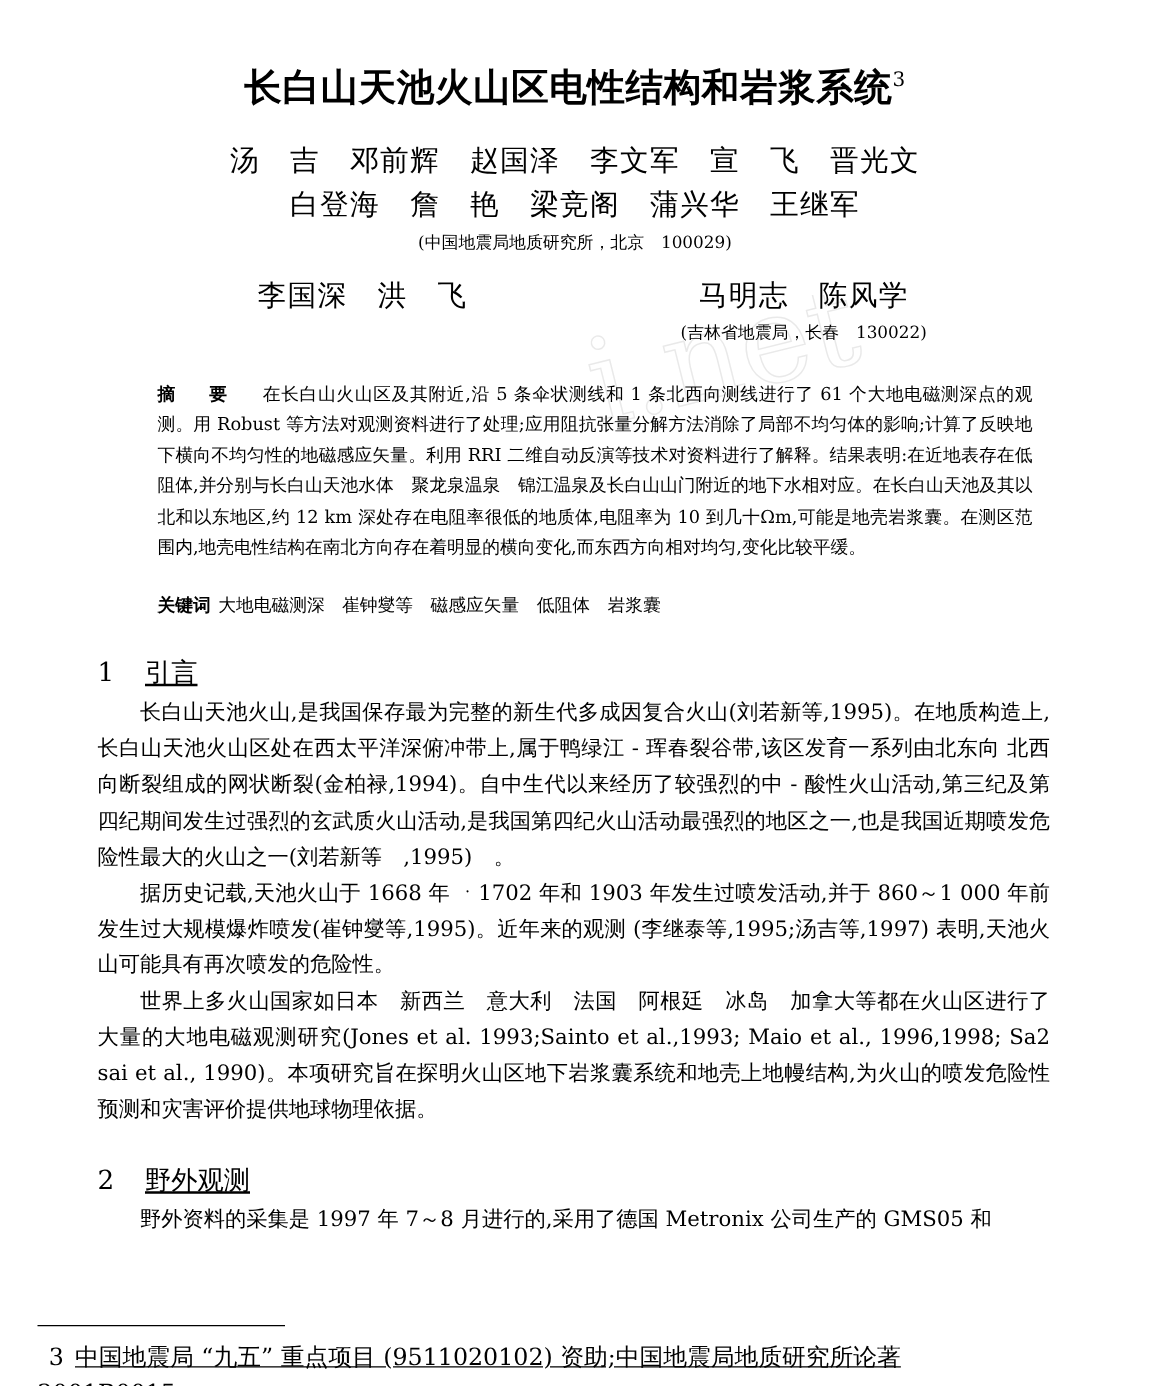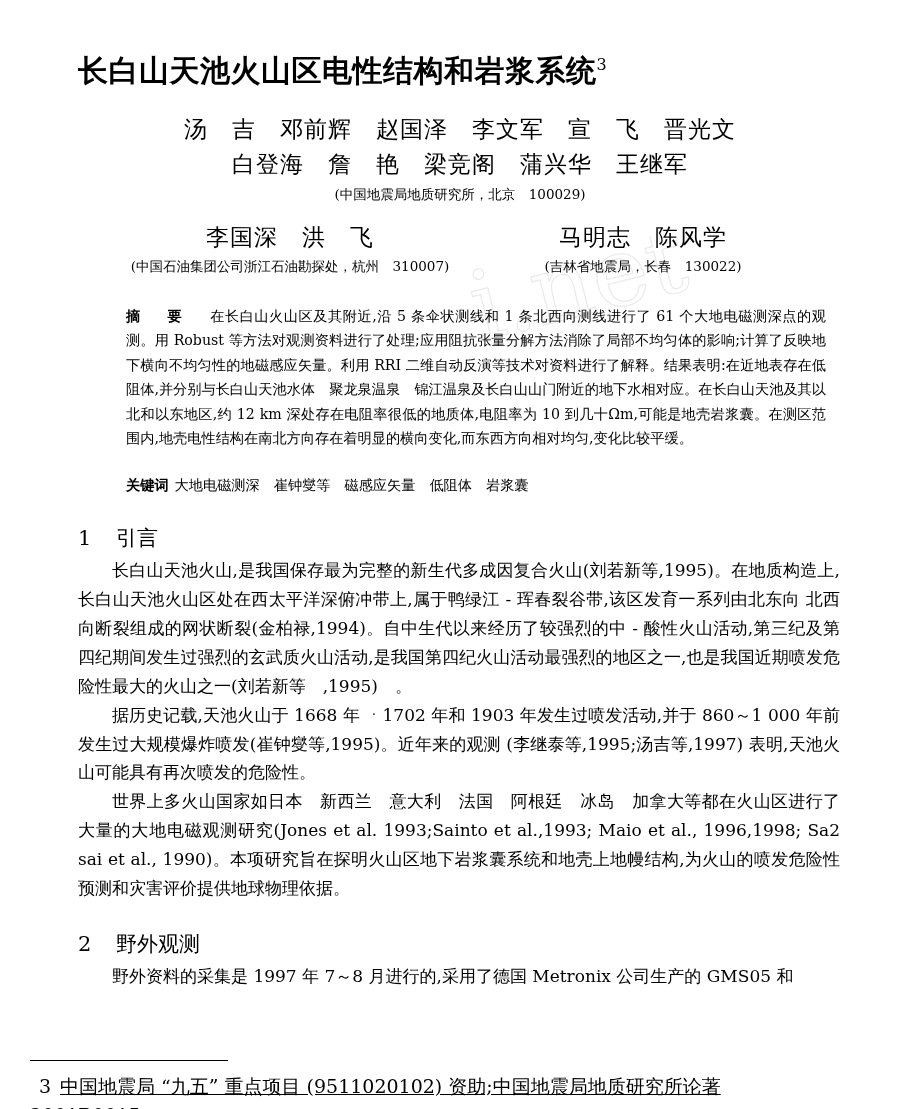--- a/index.html
+++ b/index.html
@@ -35,20 +35,21 @@
     width: 340px;
     height: 140px;
     pointer-events: none;
     z-index: 0;
     opacity: 0.30;
   }
   .watermark svg { width: 100%; height: 100%; display: block; }
 
   
   .title {
+    text-align: center;
     font-size: 30px;
     font-weight: bold;
     line-height: 1.25;
     margin: 0;
     padding-top: 52px;
     letter-spacing: 0.5px;
     position: relative;
     z-index: 2;
   }
   .title .sup {
@@ -134,20 +135,21 @@
   .keywords .kw { margin-right: 14px; }
 
   
   .section-head {
     position: relative;
     z-index: 2;
     font-size: 21px;
     margin-top: 26px;
     margin-bottom: 2px;
     line-height: 1.5;
+    text-decoration: underline;
   }
   .section-head .num {
     display: inline-block;
     width: 38px;
     font-family: "DejaVu Serif", "Liberation Serif", serif;
   }
   .para {
     position: relative;
     z-index: 2;
     font-size: 17px;
@@ -201,21 +203,20 @@
     <h1 class="title"><span>长白山天池火山区电性结构和岩浆系统</span><span class="sup">3</span></h1>
 
     <div class="authors-block">
       <div class="author-line">汤　吉　邓前辉　赵国泽　李文军　宣　飞　晋光文</div>
       <div class="author-line">白登海　詹　艳　梁竞阁　蒲兴华　王继军</div>
       <div class="affil">(中国地震局地质研究所，北京　100029)</div>
 
       <div class="authors-row2">
         <div class="author-group grp-left">
           <div class="names">李国深　洪　飞</div>
-          <div class="affil2">(中国石油集团公司浙江石油勘探处，杭州　310007)</div>
         </div>
         <div class="author-group grp-right">
           <div class="names">马明志　陈风学</div>
           <div class="affil2">(吉林省地震局，长春　130022)</div>
         </div>
       </div>
     </div>
 
     <div class="abstract"><span class="lbl">摘　要</span><span>在长白山火山区及其附近,沿 5 条伞状测线和 1 条北西向测线进行了 61 个大地电磁测深点的观测。用 Robust 等方法对观测资料进行了处理;应用阻抗张量分解方法消除了局部不均匀体的影响;计算了反映地下横向不均匀性的地磁感应矢量。利用 RRI 二维自动反演等技术对资料进行了解释。结果表明:在近地表存在低阻体,并分别与长白山天池水体　聚龙泉温泉　锦江温泉及长白山山门附近的地下水相对应。在长白山天池及其以北和以东地区,约 12 km 深处存在电阻率很低的地质体,电阻率为 10 到几十Ωm,可能是地壳岩浆囊。在测区范围内,地壳电性结构在南北方向存在着明显的横向变化,而东西方向相对均匀,变化比较平缓。</span></div>
 

